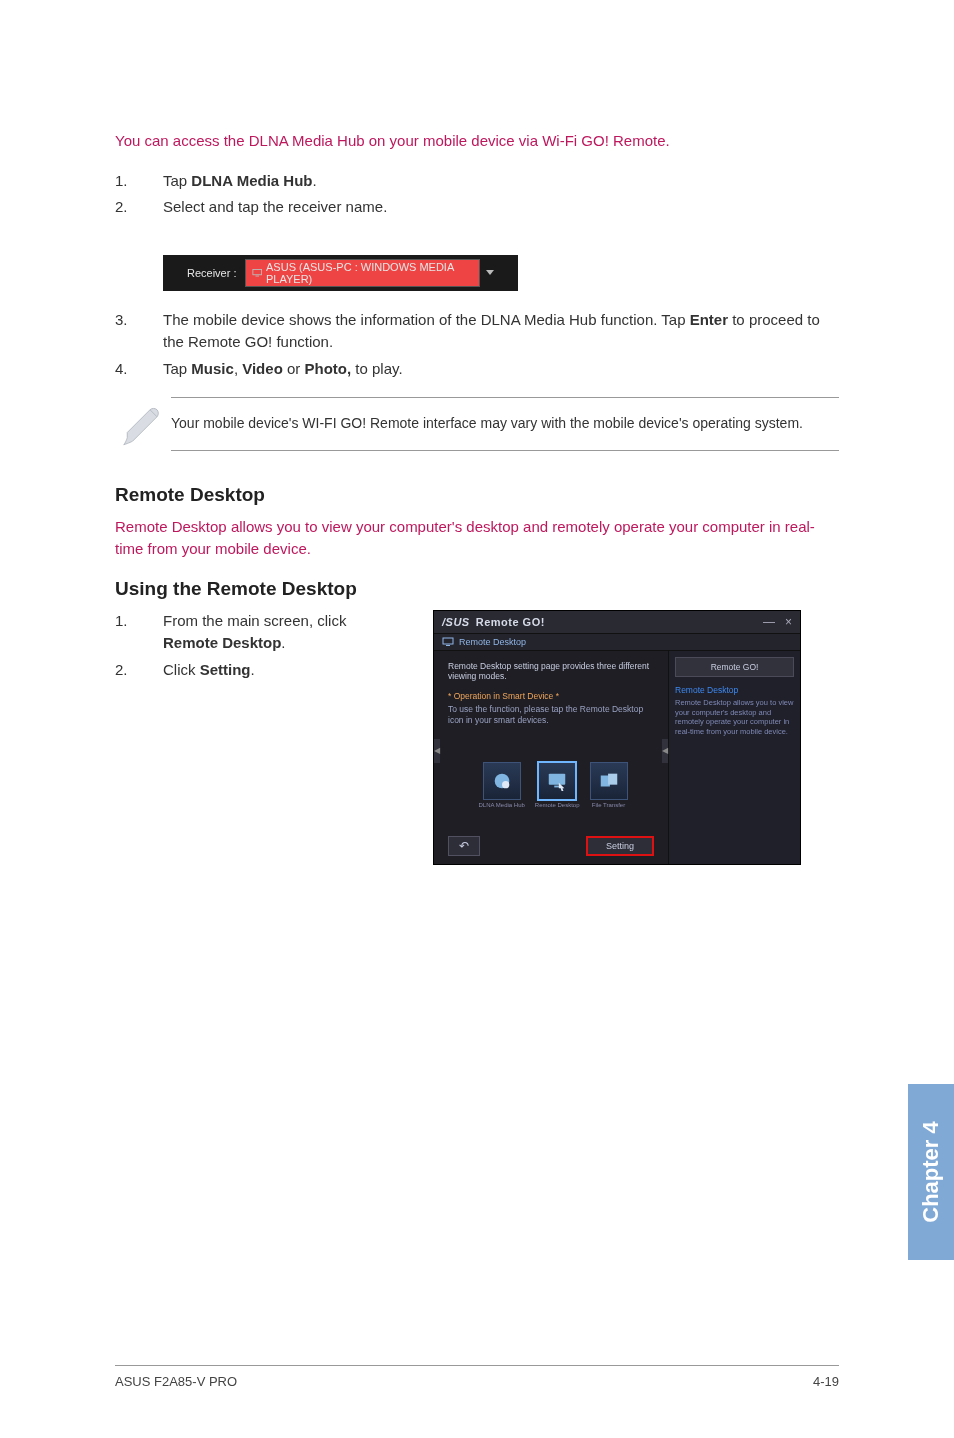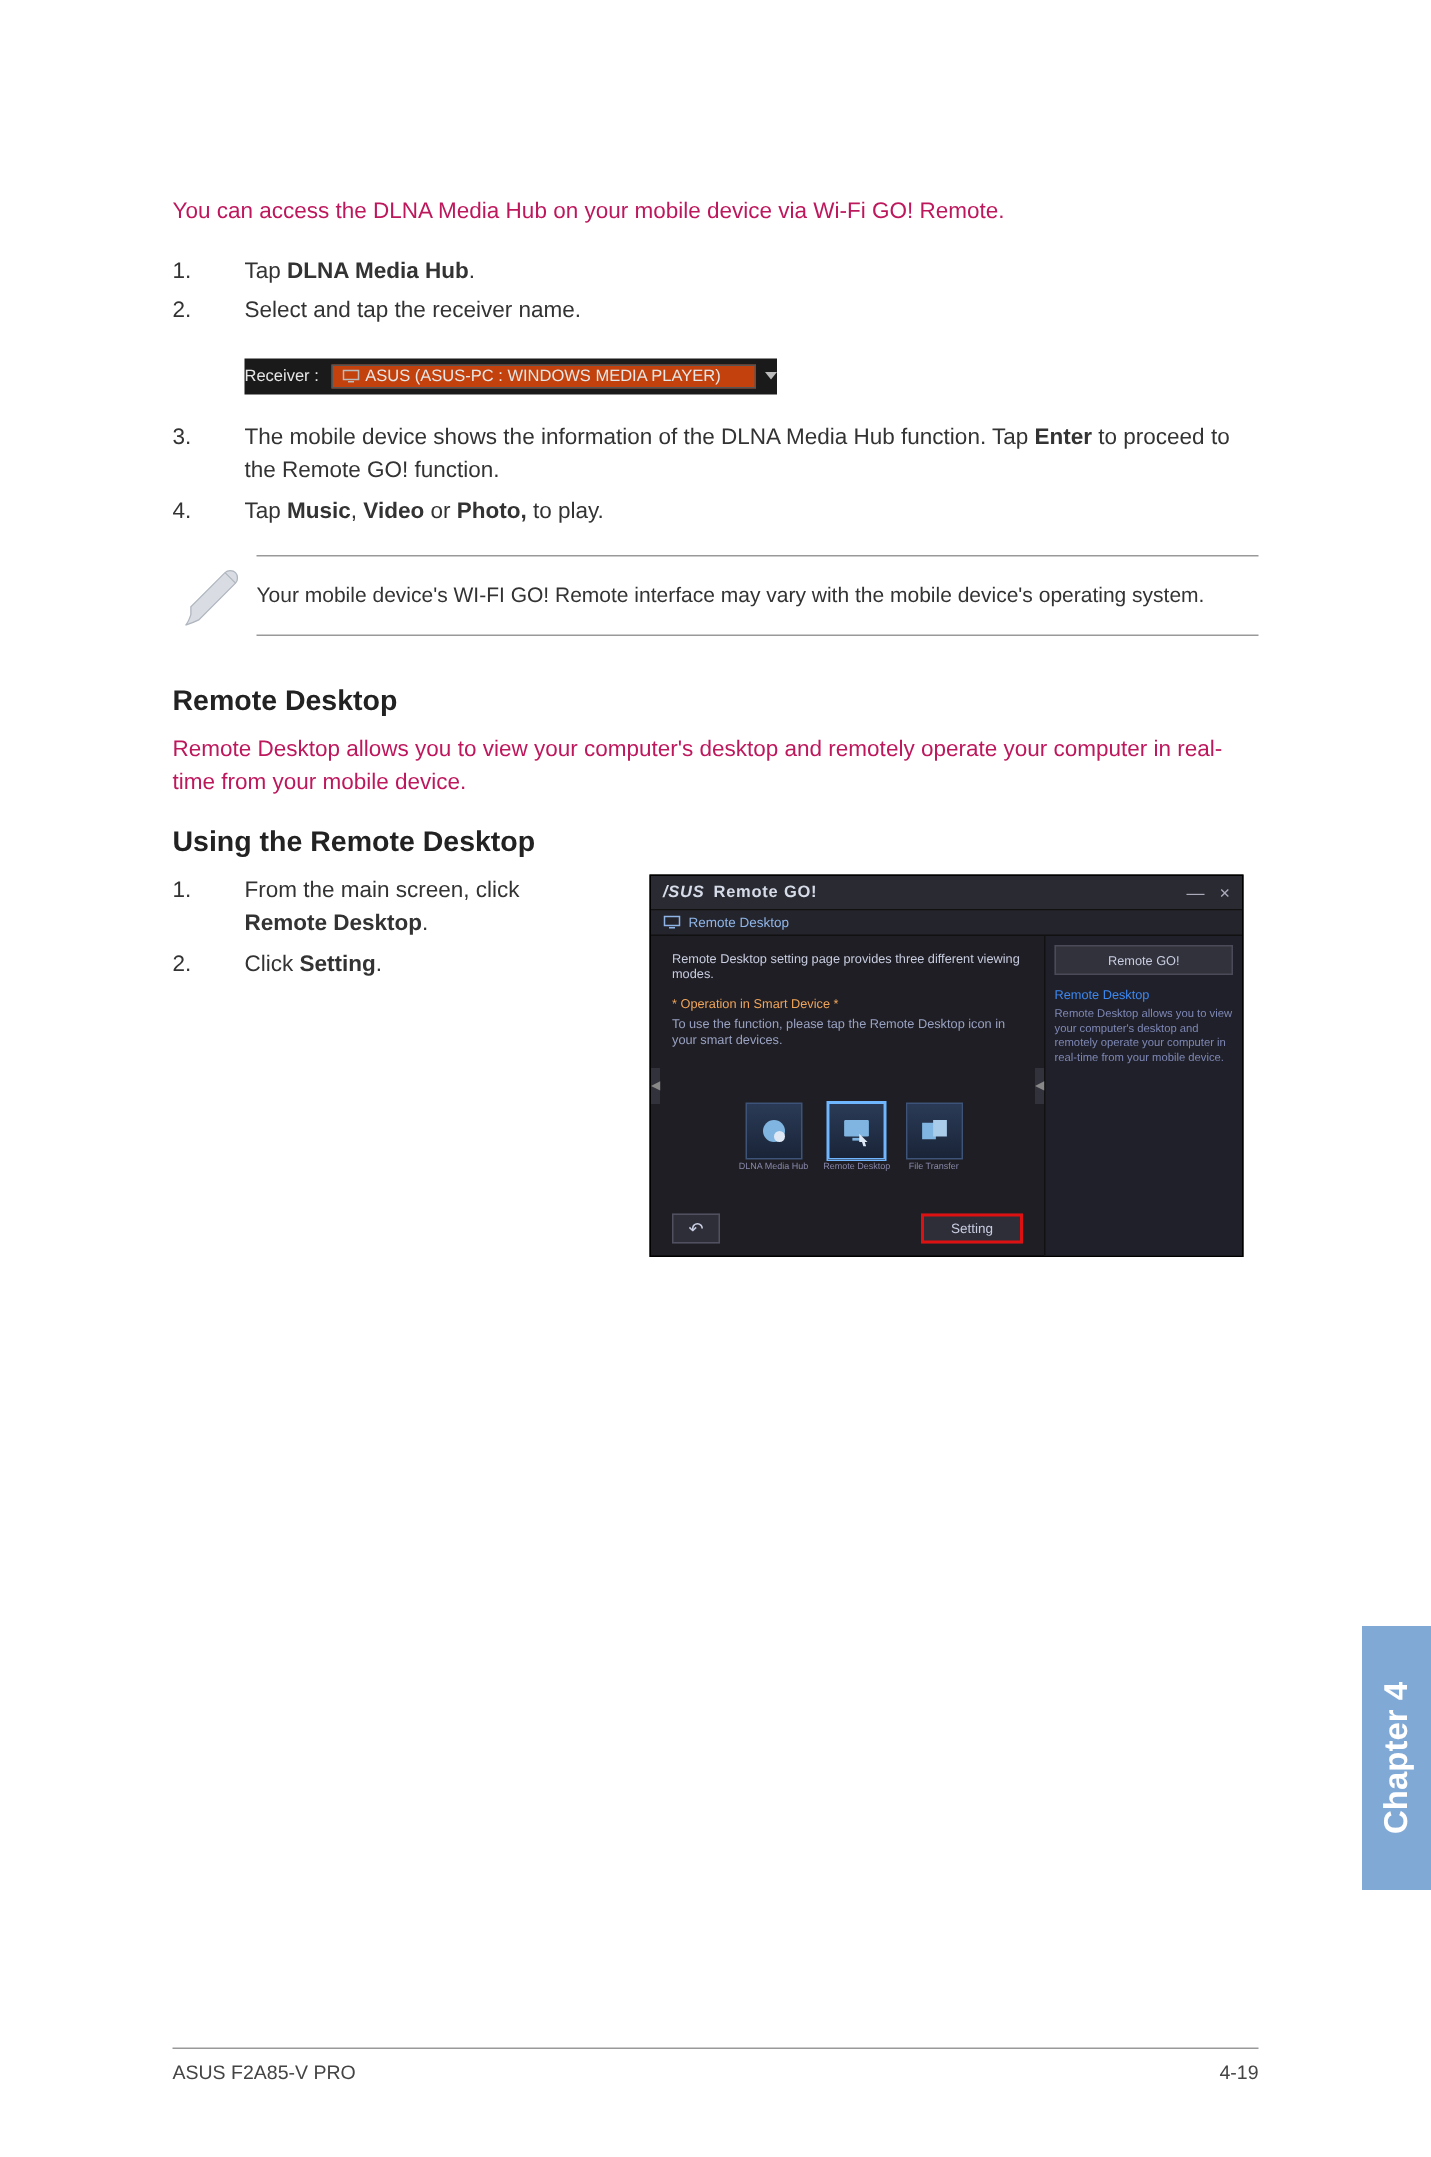--- a/index.html
+++ b/index.html
@@ -36,33 +36,33 @@
     color: #333;
     line-height: 1.5;
     margin-bottom: 4px;
   }
   ol.steps li .num {
     width: 48px;
     flex-shrink: 0;
   }
   ol.steps li .txt { flex: 1; }
   .receiver-bar {
-    margin: 8px 0 18px 48px;
+    margin: 24px 0 18px 48px;
     background: #1a1a1a;
     color: #e6e6e6;
     font-size: 11px;
-    padding: 4px 0;
+    padding: 4px 24px;
     display: inline-flex;
     align-items: center;
     width: 355px;
     justify-content: space-between;
   }
   .receiver-bar .rlabel { margin-right: 8px; }
   .receiver-bar .rinner {
-    background: #c2410c;
+    background: #ef4444;
     border: 1px solid #555;
     padding: 1px 6px;
     flex: 1;
     display: flex;
     align-items: center;
     gap: 4px;
   }
   .receiver-bar .tri {
     width: 0; height: 0;
     border-left: 4px solid transparent;
@@ -93,21 +93,21 @@
   .two-col {
     display: flex;
     gap: 28px;
     align-items: flex-start;
   }
   .two-col .leftcol { flex: 0 0 290px; }
   .two-col .rightcol { flex: 1; }
   .app-window {
     background: #1e1e24;
     border: 1px solid #000;
-    width: 396px;
+    width: 368px;
     font-size: 9px;
     color: #c8cde0;
   }
   .app-titlebar {
     background: #2a2a32;
     padding: 4px 8px;
     display: flex;
     align-items: center;
     justify-content: space-between;
     border-bottom: 1px solid #111;

